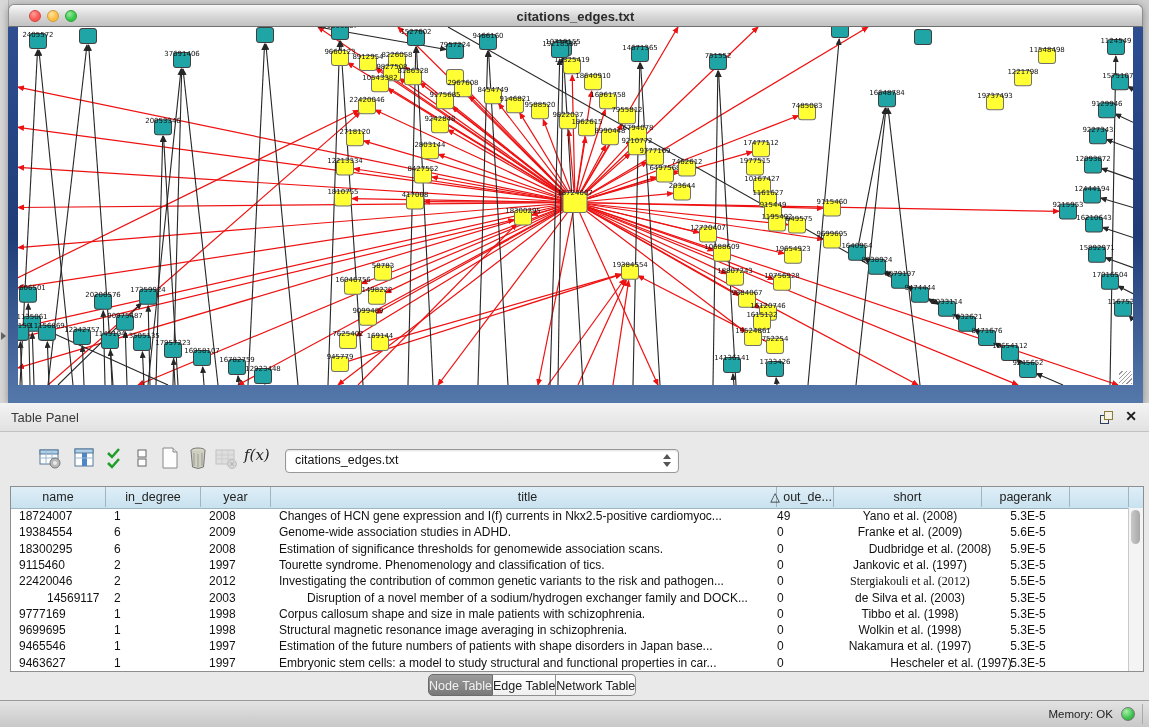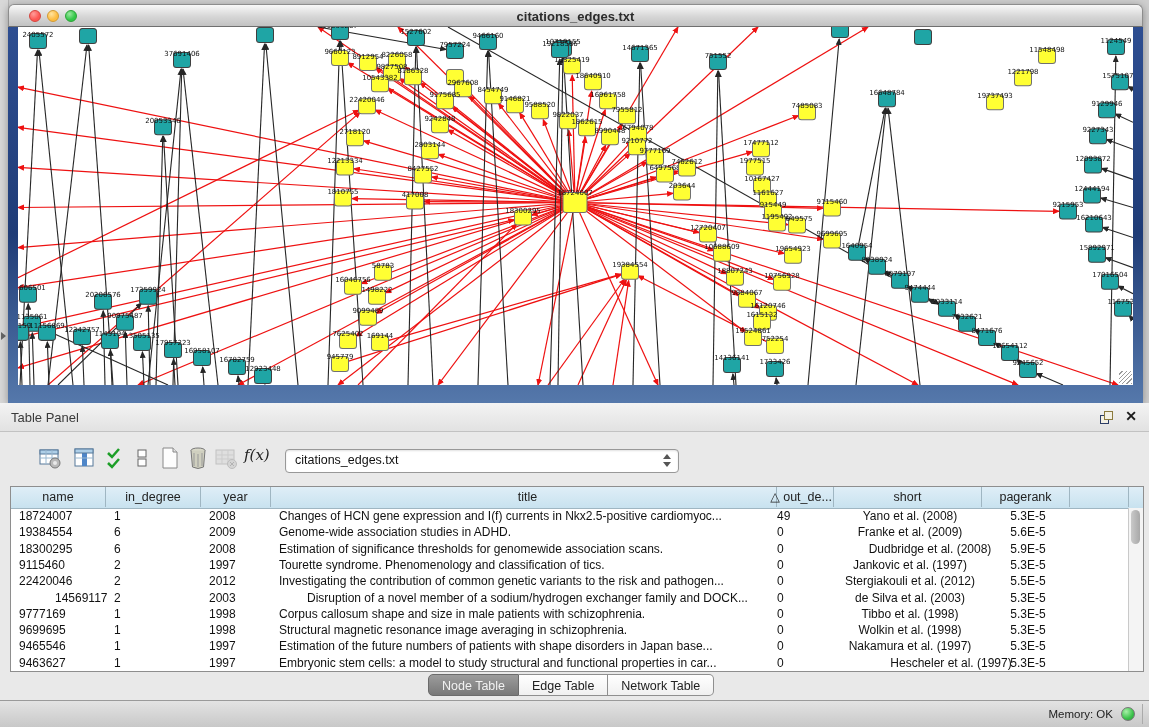--- a/index.html
+++ b/index.html
@@ -48,21 +48,21 @@
   .thead{position:absolute;left:0;top:0;right:0;height:21px;background:linear-gradient(#dfeef7,#c8e2ef);border-bottom:1px solid #9fb6c2;}
   .th{position:absolute;top:0;height:20px;border-right:1px solid #9fb6c2;box-sizing:border-box;font-size:12.5px;color:#222;text-align:center;line-height:20px;overflow:hidden;white-space:nowrap;}
   .tbody{position:absolute;left:0;top:21px;right:15px;bottom:0;overflow:hidden;}
   .tr{position:absolute;left:0;right:0;height:16.3px;}
   .td{position:absolute;top:0;height:16.3px;font-size:12px;color:#111;line-height:16.3px;white-space:nowrap;overflow:hidden;box-sizing:border-box;padding:0 4px 0 8px;}
   .td.center{text-align:center;}
   .vscroll{position:absolute;right:0;top:21px;bottom:0;width:15px;background:#f4f4f4;border-left:1px solid #c9c9c9;box-sizing:border-box;}
   .thumb{position:absolute;left:2px;top:2px;width:9px;height:34px;border-radius:5px;background:linear-gradient(90deg,#c9c9c9,#a8a8a8);}
 
   .tabs{position:absolute;left:428px;top:271px;height:22px;display:flex;}
-  .tab{height:22px;line-height:22px;padding:0 13px;font-size:12.5px;color:#222;background:linear-gradient(#ffffff,#f0f0f0);border:1px solid #8f8f8f;border-left:none;box-sizing:border-box;}
+  .tab{height:22px;line-height:22px;padding:0 0;font-size:12.5px;color:#222;background:linear-gradient(#ffffff,#f0f0f0);border:1px solid #8f8f8f;border-left:none;box-sizing:border-box;}
   .tab:first-child{border-left:1px solid #8f8f8f;border-radius:5px 0 0 5px;}
   .tab:last-child{border-radius:0 5px 5px 0;}
   .tab.active{background:linear-gradient(#9c9c9c,#787878);color:#f2f2f2;border-color:#6b6b6b;}
 
   .statusbar{position:absolute;left:0;top:700px;width:1149px;height:27px;background:linear-gradient(#e3e3e3,#c8c8c8);border-top:1px solid #9a9a9a;box-sizing:border-box;}
   .mem{position:absolute;right:36px;top:7px;font-size:11.5px;color:#222;}
   .memdot{position:absolute;right:14px;top:6px;width:14px;height:14px;border-radius:50%;background:radial-gradient(circle at 35% 30%,#a8f0a8,#3bc24a 60%,#2a9c38);border:1px solid #777;box-sizing:border-box;}
   .sbdiv{position:absolute;right:6px;top:3px;bottom:3px;width:1px;background:#aaa;}
 </style>
 </head>
@@ -586,25 +586,25 @@
             <div class="td" style="left: 758px; width: 65px;">0</div>
             <div class="td center" style="left: 823px; width: 148px;">Jankovic et al. (1997)</div>
             <div class="td center" style="left: 971px; width: 88px;">5.3E-5</div>
           </div>
           <div class="tr" style="top: 65.2px;">
             <div class="td" style="left: 0px; width: 95px;">22420046</div>
             <div class="td" style="left: 95px; width: 95px;">2</div>
             <div class="td" style="left: 190px; width: 70px;">2012</div>
             <div class="td" style="left: 260px; width: 498px;">Investigating the contribution of common genetic variants to the risk and pathogen...</div>
             <div class="td" style="left: 758px; width: 65px;">0</div>
-            <div class="td center" style="left: 823px; width: 148px;">Stergiakouli et al. (2012)</div>
+            <div class="td center" style="left: 823px; width: 148px; font-family: Liberation Serif, serif;">Stergiakouli et al. (2012)</div>
             <div class="td center" style="left: 971px; width: 88px;">5.5E-5</div>
           </div>
           <div class="tr" style="top: 81.5px;">
-            <div class="td" style="left: 8px; width: 95px; padding-left: 36px;">14569117</div>
+            <div class="td" style="left: 0px; width: 95px; padding-left: 36px;">14569117</div>
             <div class="td" style="left: 95px; width: 95px;">2</div>
             <div class="td" style="left: 190px; width: 70px;">2003</div>
             <div class="td" style="left: 252px; width: 498px; margin-left: 36px;">Disruption of a novel member of a sodium/hydrogen exchanger family and DOCK...</div>
             <div class="td" style="left: 758px; width: 65px;">0</div>
             <div class="td center" style="left: 823px; width: 148px;">de Silva et al. (2003)</div>
             <div class="td center" style="left: 971px; width: 88px;">5.3E-5</div>
           </div>
           <div class="tr" style="top: 97.8px;">
             <div class="td" style="left: 0px; width: 95px;">9777169</div>
             <div class="td" style="left: 95px; width: 95px;">1</div>

